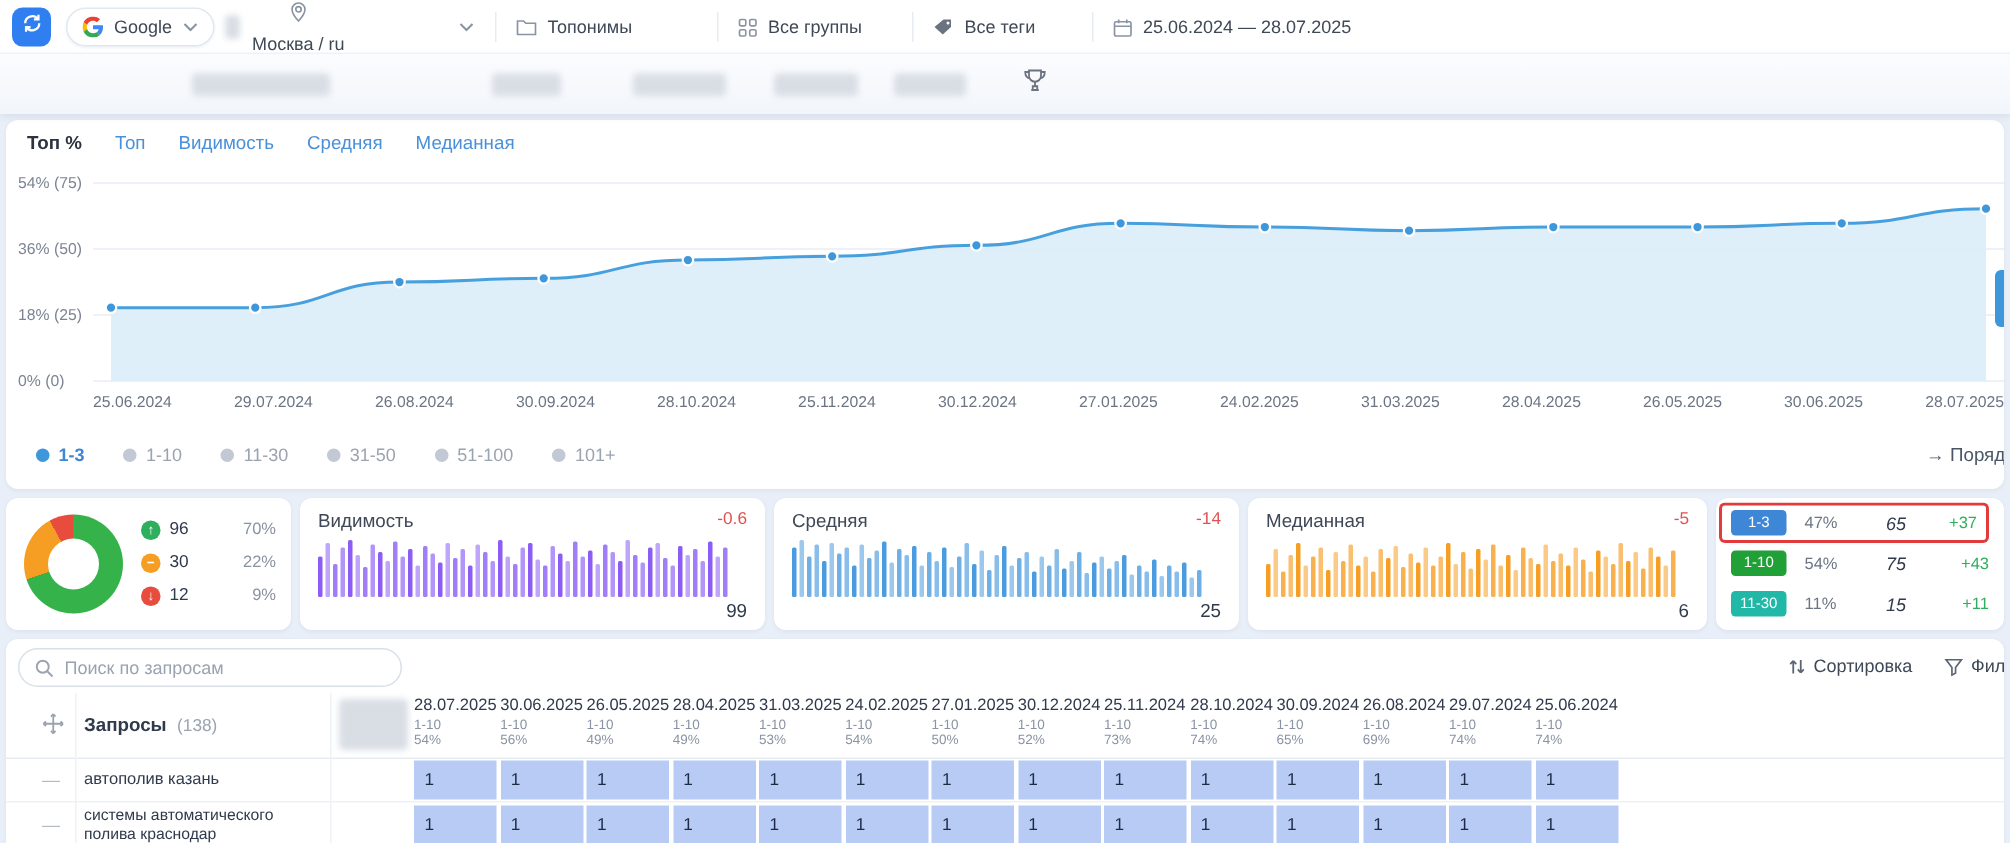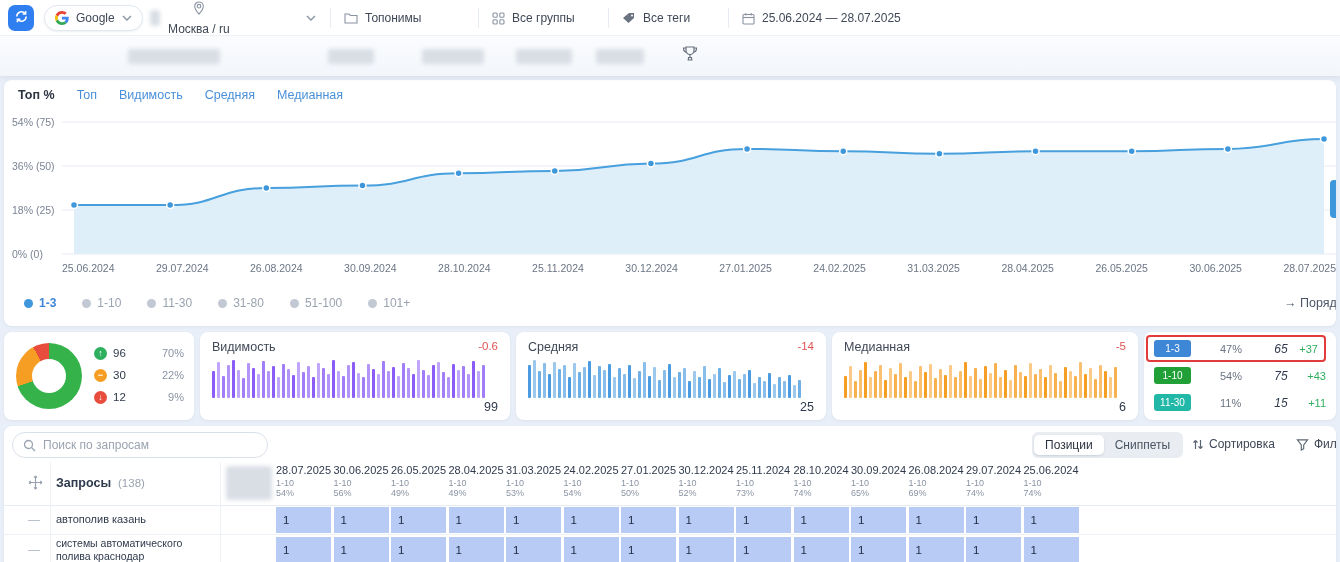--- a/index.html
+++ b/index.html
@@ -51,21 +51,21 @@
   .mtitle { left:12px; top:8px; font-size:12.5px; color:#3f4856; }
   .mdelta { right:12px; top:8px; font-size:11.5px; color:#e05252; }
   .mvalue { right:12px; bottom:6px; font-size:12.5px; color:#2f3a4c; }
   .bars { left:12px; top:28px; height:38px; display:flex; align-items:flex-end; gap:2px; }
   .bar { width:3px; border-radius:1px; }
 
   .rankcard { left:1144px; top:332px; width:192px; height:88px; padding:3px 0; }
   .rankrow { position:relative; display:flex; align-items:center; height:27px; padding:0 10px; }
   .rankrow.hl { box-shadow:inset 0 0 0 2px #e23b3b; border-radius:4px; width:180px; margin-left:2px; padding:0 8px; }
   .badge { width:37px; height:17px; border-radius:3px; color:#fff; font-size:10px; display:flex; align-items:center; justify-content:center; }
-  .rankpct { font-size:11px; color:#6b7584; margin-left:29px; width:32px; }
+  .rankpct { font-size:11px; color:#6b7584; margin-left:12px; width:32px; }
   .rankval { font-size:12px; color:#2f3a4c; margin-left:14px; width:30px; text-align:center;font-style:italic; }
   .rankdelta { font-size:11px; color:#2eaf5d; margin-left:auto; }
 
   
   .bottompanel { left:4px; top:426px; width:1332px; height:140px; background:#fff; border-radius:8px 8px 0 0; box-shadow:0 1px 3px rgba(30,50,80,.06); overflow:hidden; }
   .searchbox { left:8px; top:6px; width:256px; height:26px; border:1px solid #d9e0e9; border-radius:14px; display:flex; align-items:center; gap:7px; padding:0 10px; background:#fff; }
   .searchbox input { border:none; outline:none; font-size:12px; color:#3f4856; width:200px; font-family:"Liberation Sans",sans-serif; background:transparent; }
   .searchbox input::placeholder { color:#9aa3b0; }
   .segmented { left:1028px; top:6px; height:26px; background:#e9edf2; border-radius:6px; display:flex; align-items:center; padding:2px; }
   .segopt { font-size:12px; color:#4a5563; padding:3px 11px; border-radius:5px; cursor:pointer; white-space:nowrap; }
@@ -268,21 +268,21 @@
         <span class="legend-item">
           <span class="legend-dot"></span>
           <span>1-10</span>
         </span>
         <span class="legend-item">
           <span class="legend-dot"></span>
           <span>11-30</span>
         </span>
         <span class="legend-item">
           <span class="legend-dot"></span>
-          <span>31-80</span>
+          <span>31-50</span>
         </span>
         <span class="legend-item">
           <span class="legend-dot"></span>
           <span>51-100</span>
         </span>
         <span class="legend-item">
           <span class="legend-dot"></span>
           <span>101+</span>
         </span>
       </div>
@@ -525,24 +525,20 @@
     <div class="abs searchbox">
       <span style="display:inline-flex;">
           <svg width="13" height="13" viewBox="0 0 13 13">
             <circle cx="5.5" cy="5.5" r="4" fill="none" stroke="#9aa3b0" stroke-width="1.3"></circle>
             <path d="M8.5 8.5L12 12" stroke="#9aa3b0" stroke-width="1.3"></path>
           </svg>
         </span>
       <input type="text" placeholder="Поиск по запросам" style="">
     </div>
 
-    <div class="abs segmented">
-      <span class="segopt active">Позиции</span>
-      <span class="segopt">Сниппеты</span>
-    </div>
 
     <div class="abs sortctl">
       <span style="display:inline-flex;">
           <svg width="12" height="13" viewBox="0 0 12 13">
             <path d="M3.5 11V2.5M3.5 2.5L1.5 4.7M3.5 2.5l2 2.2" stroke="#5b6472" stroke-width="1.2" fill="none"></path>
             <path d="M8.5 2v8.5M8.5 10.5l-2-2.2M8.5 10.5l2-2.2" stroke="#5b6472" stroke-width="1.2" fill="none"></path>
           </svg>
         </span>
       <span class="ctltext">Сортировка</span>
     </div>

